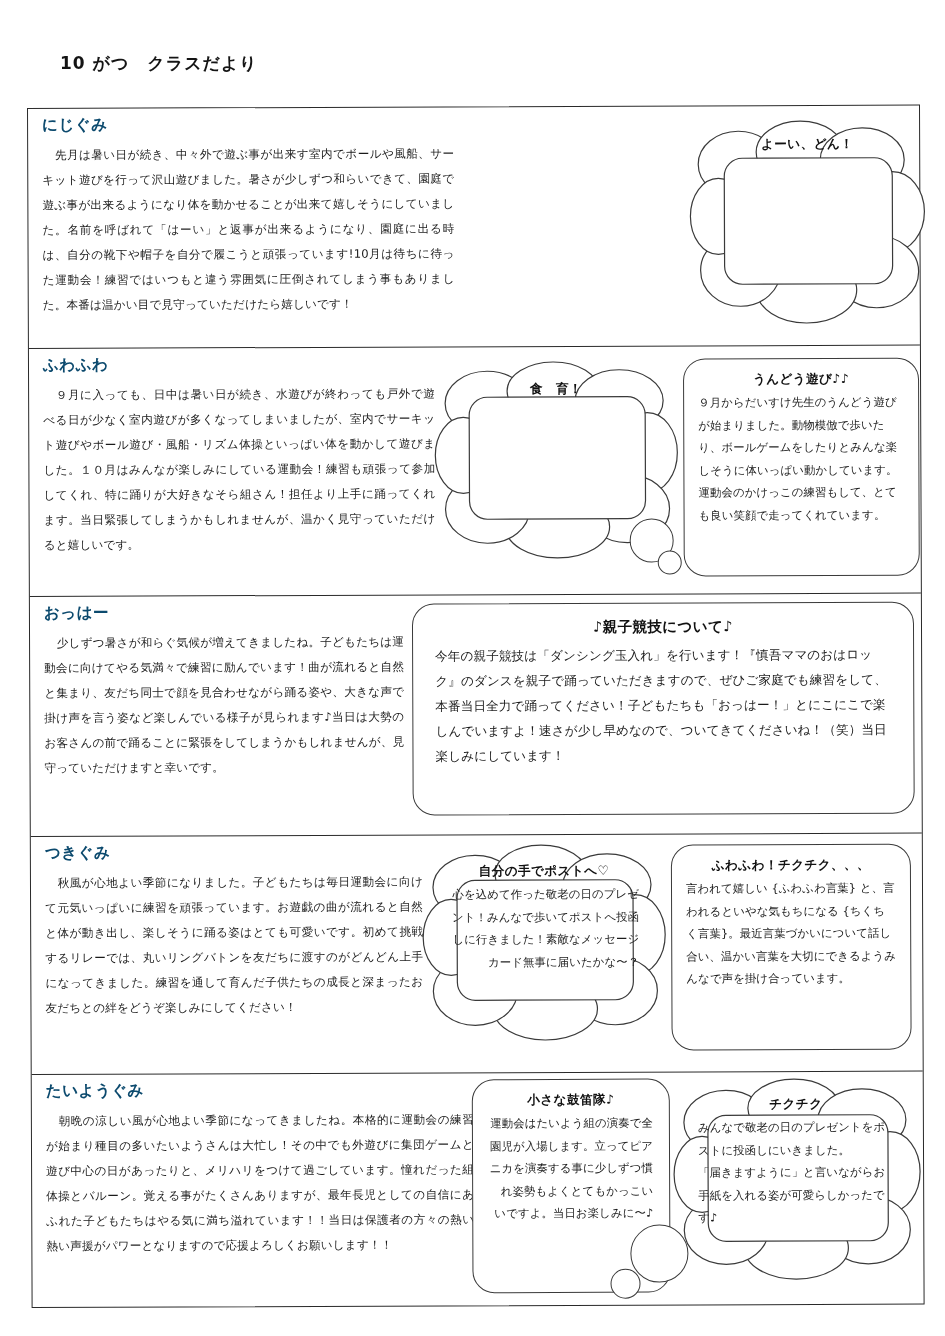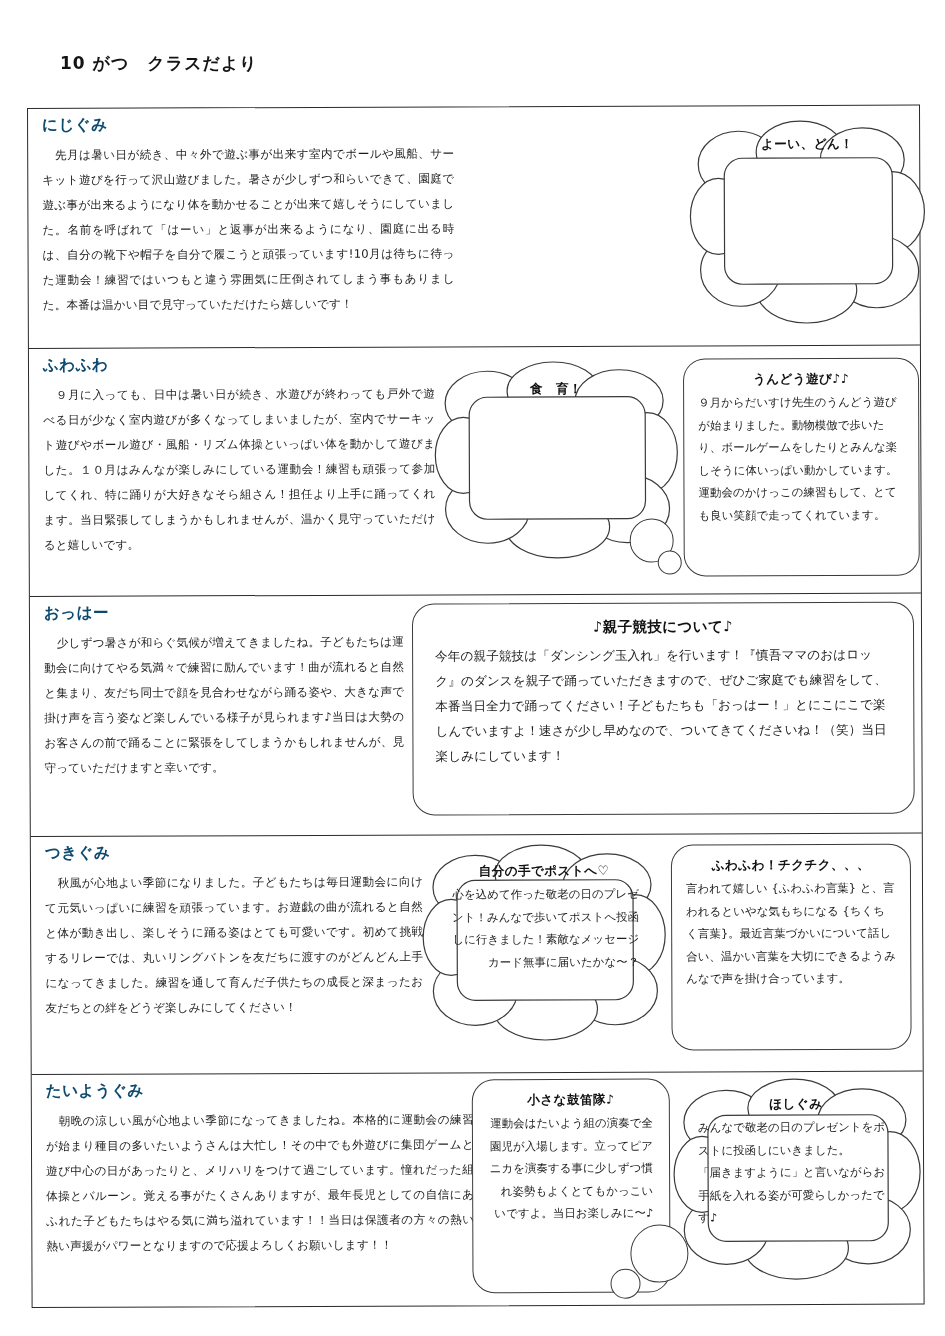--- a/index.html
+++ b/index.html
@@ -214,21 +214,21 @@
               <ellipse cx="212" cy="92" rx="30" ry="40"></ellipse>
               <ellipse cx="190" cy="150" rx="42" ry="34"></ellipse>
               <ellipse cx="118" cy="168" rx="52" ry="31"></ellipse>
               <ellipse cx="48" cy="150" rx="42" ry="34"></ellipse>
               <ellipse cx="24" cy="94" rx="28" ry="38"></ellipse>
               <rect x="30" y="35" width="180" height="126" rx="18"></rect>
             </g>
           </svg>
         </div>
         <div class="inner" style="padding:16px 20px 10px 20px;">
-          <div class="btitle">ほしぐみ</div>
+          <div class="btitle">チクチク</div>
           <div class="btext" style="white-space:pre-line;">みんなで敬老の日のプレゼントをポストに投函しにいきました。
 「届きますように」と言いながらお手紙を入れる姿が可愛らしかったです♪</div>
         </div>
       </div>
       <div class="tailcircle" style="left:598px;top:152px;width:56px;height:56px;"></div>
       <div class="tailcircle" style="left:578px;top:196px;width:28px;height:28px;"></div>
     </div>
 
   </div>
 </div>

